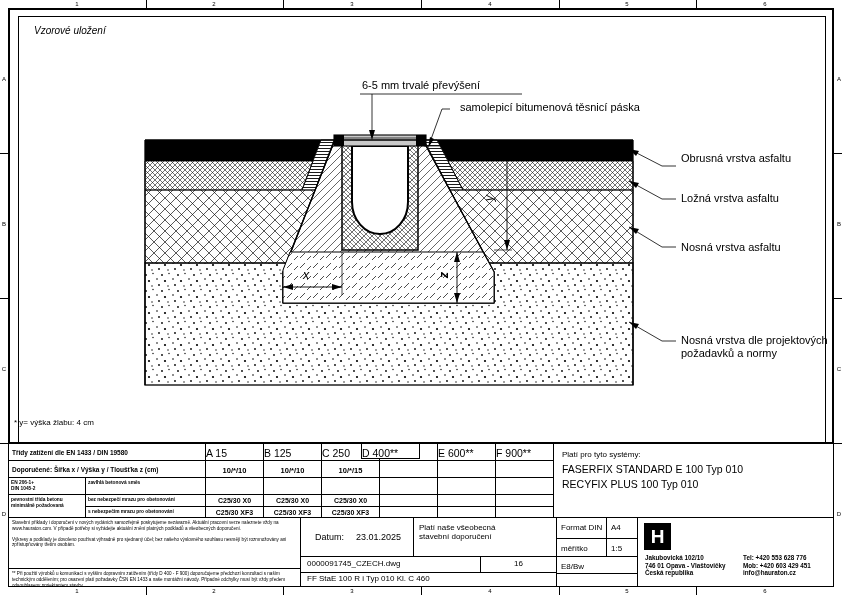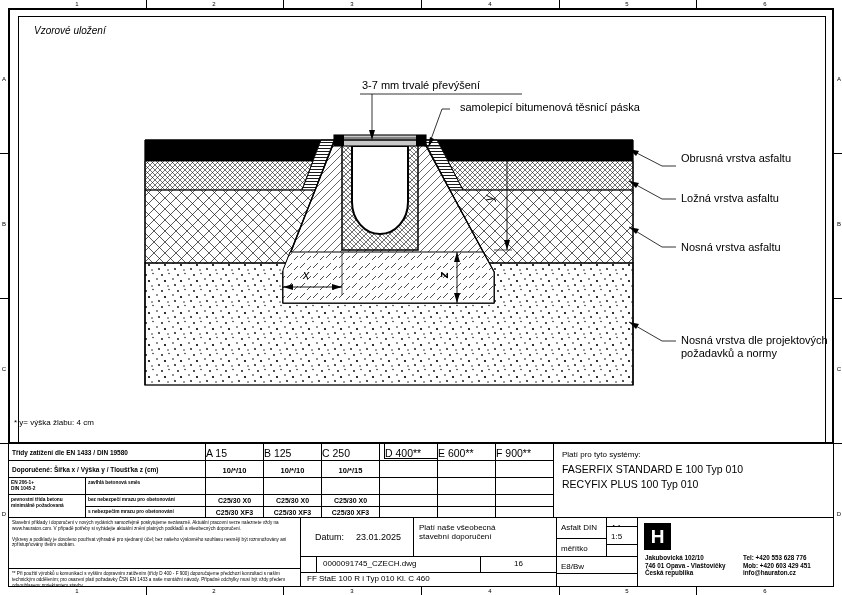--- a/index.html
+++ b/index.html
@@ -169,37 +169,37 @@
     <path d="M629,149 L639,151 L636,156 Z" fill="#000"></path>
     <path d="M629,181 L662,199 H676" stroke="#000" stroke-width="0.8" fill="none"></path>
     <path d="M629,181 L639,183 L636,188 Z" fill="#000"></path>
     <path d="M629,227 L662,247 H676" stroke="#000" stroke-width="0.8" fill="none"></path>
     <path d="M629,227 L639,229 L636,234 Z" fill="#000"></path>
     <path d="M629,322 L662,341 H676" stroke="#000" stroke-width="0.8" fill="none"></path>
     <path d="M629,322 L639,324 L636,329 Z" fill="#000"></path>
   </svg>
   </div>
 
-  <div class="abs ann" style="left:362px;top:79px">3-7 mm trvalé převýšení</div>
+  <div class="abs ann" style="left:362px;top:79px">6-5 mm trvalé převýšení</div>
   <div class="abs ann" style="left:460px;top:101px">samolepicí bitumenová těsnicí páska</div>
   <div class="abs layer-label" style="left:681px;top:152px">Obrusná vrstva asfaltu</div>
   <div class="abs layer-label" style="left:681px;top:192px">Ložná vrstva asfaltu</div>
   <div class="abs layer-label" style="left:681px;top:241px">Nosná vrstva asfaltu</div>
   <div class="abs layer-label" style="left:681px;top:334px;width:152px">Nosná vrstva dle projektových požadavků a normy</div>
   <div class="abs dim" style="left:303px;top:268px">x</div>
   <div class="abs dim rot" style="left:486px;top:191px">y</div>
   <div class="abs dim rot" style="left:441px;top:268px;font-weight:bold">z</div>
   <div class="abs footnote" style="left:14px;top:418px">* y= výška žlabu: 4 cm</div>
 
   <div class="abs" style="left:8px;top:442px;width:826px;height:2px;background:#000"></div>
   <div class="cell tbl-head" style="left:8px;top:443px;width:198px;height:18px">Třídy zatížení dle EN 1433 / DIN 19580</div>
   <div class="cell tbl-class" style="left:205px;top:443px;width:59px;height:18px">A 15</div>
   <div class="cell tbl-class" style="left:263px;top:443px;width:59px;height:18px">B 125</div>
   <div class="cell tbl-class" style="left:321px;top:443px;width:59px;height:18px">C 250</div>
-  <div class="cell tbl-class" style="left:384px;top:443px;width:59px;height:16px">D 400**</div>
+  <div class="cell tbl-class" style="left:361px;top:443px;width:59px;height:16px">D 400**</div>
   <div class="cell tbl-class" style="left:437px;top:443px;width:59px;height:18px">E 600**</div>
   <div class="cell tbl-class" style="left:495px;top:443px;width:59px;height:20px">F 900**</div>
 
   <div class="cell tbl-head" style="left:8px;top:460px;width:198px;height:18px">Doporučené: Šířka x / Výška y / Tloušťka z (cm)</div>
   <div class="cell tbl-val" style="left:205px;top:460px;width:59px;height:18px">10/*/10</div>
   <div class="cell tbl-val" style="left:263px;top:460px;width:59px;height:18px">10/*/10</div>
   <div class="cell tbl-val" style="left:321px;top:460px;width:59px;height:18px">10/*/15</div>
   <div class="cell" style="left:379px;top:460px;width:59px;height:18px"></div>
   <div class="cell" style="left:437px;top:460px;width:59px;height:18px"></div>
   <div class="cell" style="left:495px;top:460px;width:59px;height:18px"></div>
@@ -251,34 +251,34 @@
   </div>
 
   <div class="cell tb-mid" style="left:300px;top:517px;width:114px;height:40px">
     <span class="abs" style="left:14px;top:14px">Datum:</span>
     <span class="abs" style="left:55px;top:14px">23.01.2025</span>
   </div>
   <div class="cell tb-small" style="left:413px;top:517px;width:144px;height:40px">
     <div style="padding:5px 0 0 5px">Platí naše všeobecná</div>
     <div style="padding-left:5px">stavební doporučení</div>
   </div>
-  <div class="cell tb-small" style="left:316px;top:556px;width:208px;height:17px">
+  <div class="cell tb-small" style="left:300px;top:556px;width:208px;height:17px">
     <div style="padding:2px 0 0 6px">0000091745_CZECH.dwg</div>
   </div>
   <div class="cell tb-small" style="left:480px;top:556px;width:77px;height:17px">
     <div style="padding:2px 0 0 0;text-align:center">16</div>
   </div>
   <div class="cell tb-small" style="left:300px;top:572px;width:257px;height:15px">
     <div style="padding:1px 0 0 6px">FF  StaE 100 R i Typ 010 Kl. C 460</div>
   </div>
 
-  <div class="cell fmt-label" style="left:556px;top:517px;width:51px;height:22px">Asfalt DIN</div>
+  <div class="cell fmt-label" style="left:556px;top:517px;width:51px;height:22px">Format DIN</div>
   <div class="cell fmt-val" style="left:606px;top:517px;width:32px;height:22px">A4</div>
   <div class="cell fmt-label" style="left:556px;top:538px;width:51px;height:19px">měřítko</div>
-  <div class="cell fmt-val" style="left:606px;top:526px;width:44px;height:19px">1:5</div>
+  <div class="cell fmt-val" style="left:606px;top:538px;width:44px;height:19px">1:5</div>
   <div class="cell fmt-label" style="left:556px;top:556px;width:82px;height:18px">E8/Bw</div>
   <div class="cell" style="left:556px;top:573px;width:82px;height:14px"></div>
 
   <div class="cell" style="left:637px;top:517px;width:197px;height:70px">
     <div class="logo-mark" style="left:6px;top:5px">H</div>
     <div class="abs addr" style="left:7px;top:36px">
       <div>Jakubovická 102/10</div>
       <div>746 01 Opava - Vlaštovičky</div>
       <div>Česká republika</div>
     </div>

